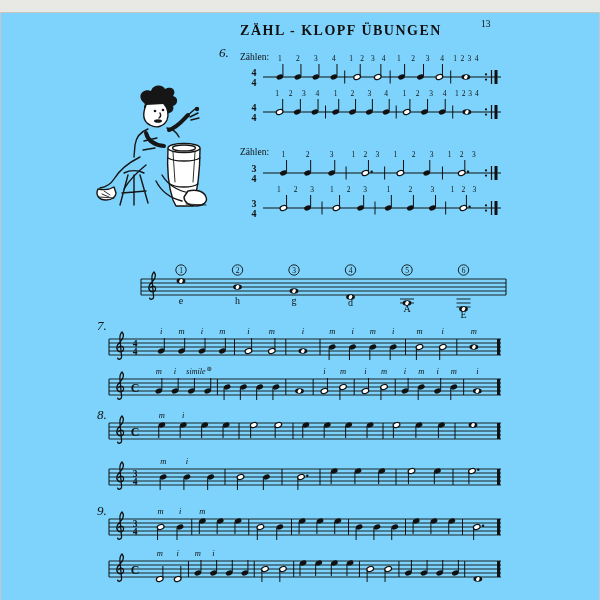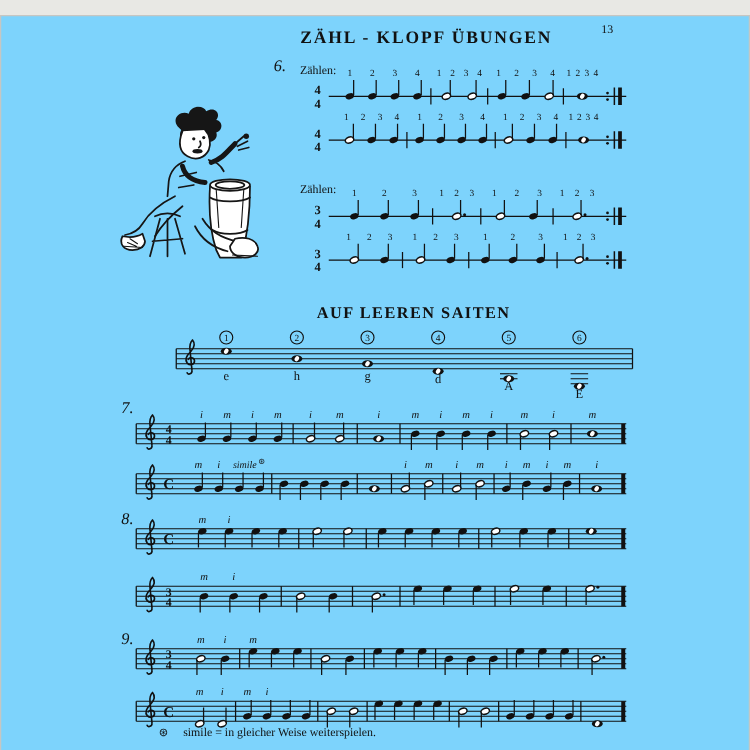--- a/index.html
+++ b/index.html
@@ -36,29 +36,25 @@
 
 <div class="page">
 
   <div class="title">ZÄHL - KLOPF ÜBUNGEN</div>
   <div class="pageno">13</div>
 
   <div class="ex-label ex6">6.</div>
   <div class="zaehlen z1">Zählen:</div>
   <div class="zaehlen z2">Zählen:</div>
 
-  <div class="section-title">AUF LEEREN SAITEN</div>
 
   <div class="ex-label ex7">7.</div>
   <div class="ex-label ex8">8.</div>
   <div class="ex-label ex9">9.</div>
 
-  <div class="footnote">
-    <span class="sym">⊛</span><span>simile = in gleicher Weise weiterspielen.</span>
-  </div>
 
   <svg id="cartoon" width="128" height="136" viewBox="0 0 128 136">
     <g stroke="#161616" stroke-width="1.4" fill="none" stroke-linecap="round" stroke-linejoin="round">
 
       <path fill="#161616" stroke="none" d="M48,16 c-5,-7 3,-13 9,-10 c2,-7 12,-7 14,-2 c7,-4 12,2 8,7 c6,1 5,9 0,10 c2,5 -4,9 -8,7 c-3,4 -11,4 -13,0 c-6,2 -10,-4 -7,-9 z"></path>
 
       <path fill="#fff" d="M52,20 c-4,10 -2,17 4,20 c7,4 14,1 17,-5 c2,-5 1,-12 -3,-16"></path>
       <circle cx="61" cy="26" r="1.3" fill="#161616" stroke="none"></circle>
       <circle cx="69" cy="25" r="1.3" fill="#161616" stroke="none"></circle>
       <path d="M66,28 c1,2 0.5,4 -1,5"></path>

